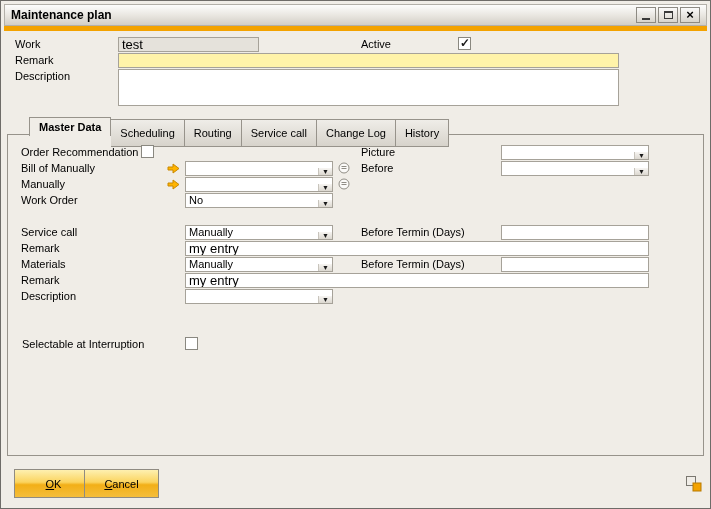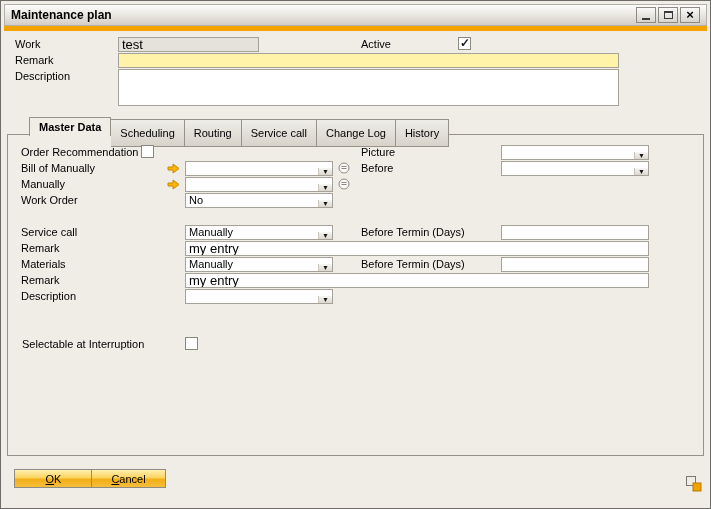--- a/index.html
+++ b/index.html
@@ -39,21 +39,21 @@
     background:linear-gradient(#F7F5F2,#DCD8D0);border-left:1px solid #C8C4BC;}
   .icon{position:absolute;display:block;line-height:0;}
   
   .tabs{position:absolute;left:28px;top:116px;height:18px;display:flex;z-index:2;}
   .tab{box-sizing:border-box;margin-top:2px;height:28px;padding:0 9px;display:flex;align-items:center;
     border:1px solid #97938B;border-left:none;background:linear-gradient(#EFEDE8,#D7D3CB);white-space:nowrap;}
   .tab:first-child{border-left:1px solid #97938B;}
   .tab.active{margin-top:0;height:19px;background:#F0EDE7;border-bottom:none;font-weight:bold;border-left:1px solid #97938B;}
   .panel{position:absolute;left:6px;top:133px;width:697px;height:322px;box-sizing:border-box;border:1px solid #97938B;background:#F0EDE7;z-index:1;}
   
-  .btn{position:absolute;height:19px;box-sizing:border-box;border:1px solid #8F8B82;border-radius:0;
+  .btn{position:absolute;height:29px;box-sizing:border-box;border:1px solid #8F8B82;border-radius:0;
     background:linear-gradient(#FEF0B0,#FBD45F 45%,#F2AF17 55%,#F5BE3C);
     display:flex;align-items:center;justify-content:center;z-index:3;}
   .btn span{display:block;}
   .btn span::first-letter{text-decoration:underline;}
   .z{position:absolute;z-index:2;}
 </style>
 </head>
 <body>
 
 <div class="window">
@@ -185,21 +185,21 @@
     <span class="txt"></span>
     <span class="dd">▼</span>
   </div>
 
   <span class="lbl z" style="left:21px;top:337px;text-align:right;">Selectable at Interruption</span>
   <div class="checkbox z" style="left:184px;top:336px;"></div>
 
   <div class="btn" style="left:13px;top:468px;width:79px;">
     <span>OK</span>
   </div>
-  <div class="btn" style="left:90px;top:468px;width:75px;">
+  <div class="btn" style="left:83px;top:468px;width:75px;">
     <span>Cancel</span>
   </div>
 
   <span class="icon" style="left:684px;top:474px;">
     <svg width="17" height="17" viewBox="0 0 17 17">
       <rect x="1.5" y="1.5" width="9" height="9" fill="none" stroke="#7A7770"></rect>
       <rect x="8" y="8" width="8" height="8" fill="#F3A200" stroke="#B87A00"></rect>
     </svg>
   </span>
 

